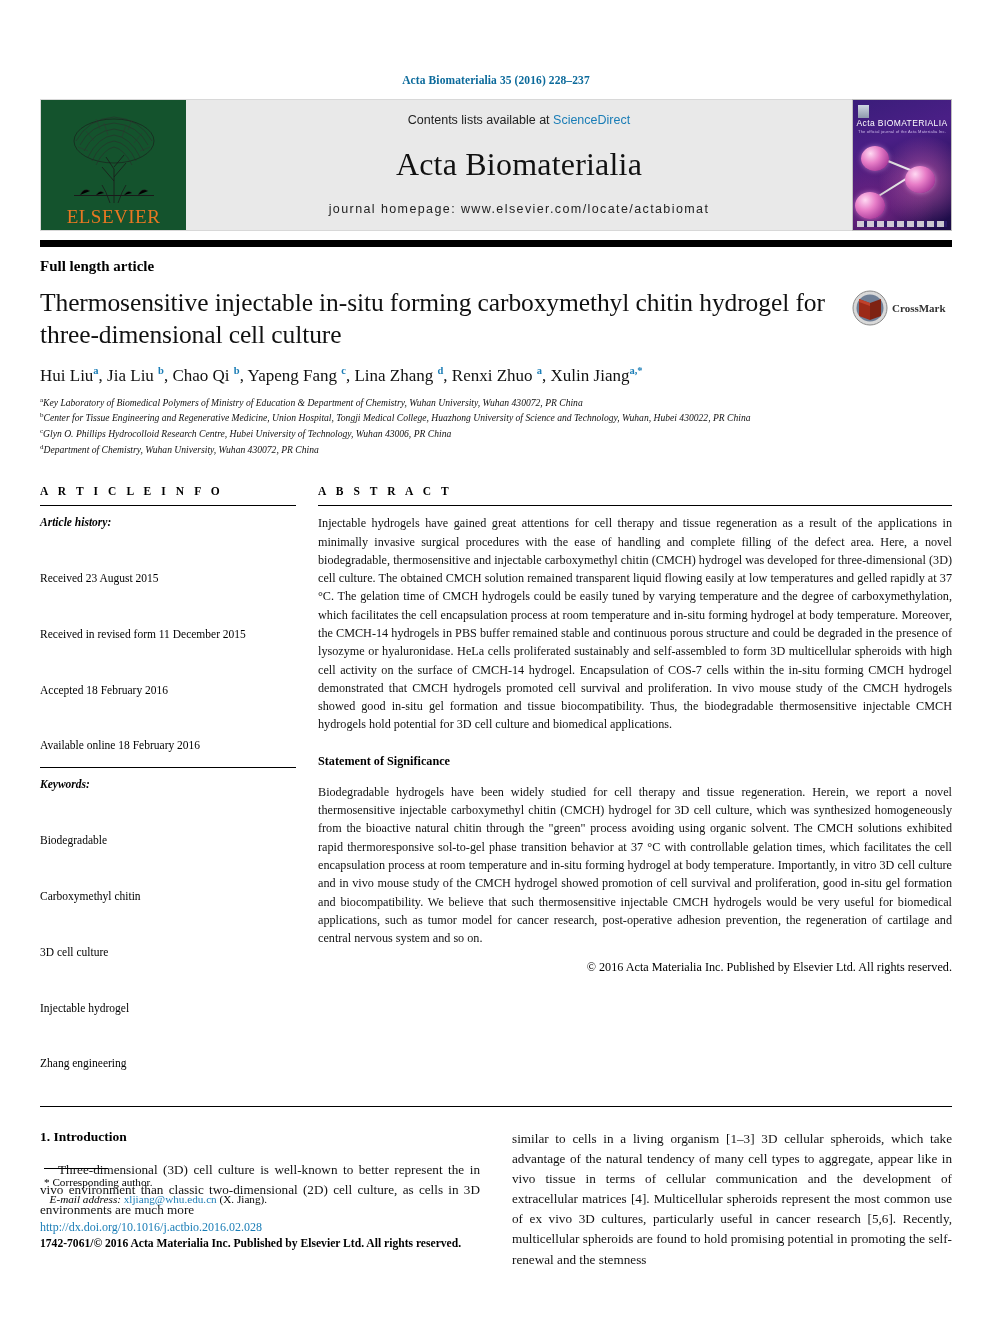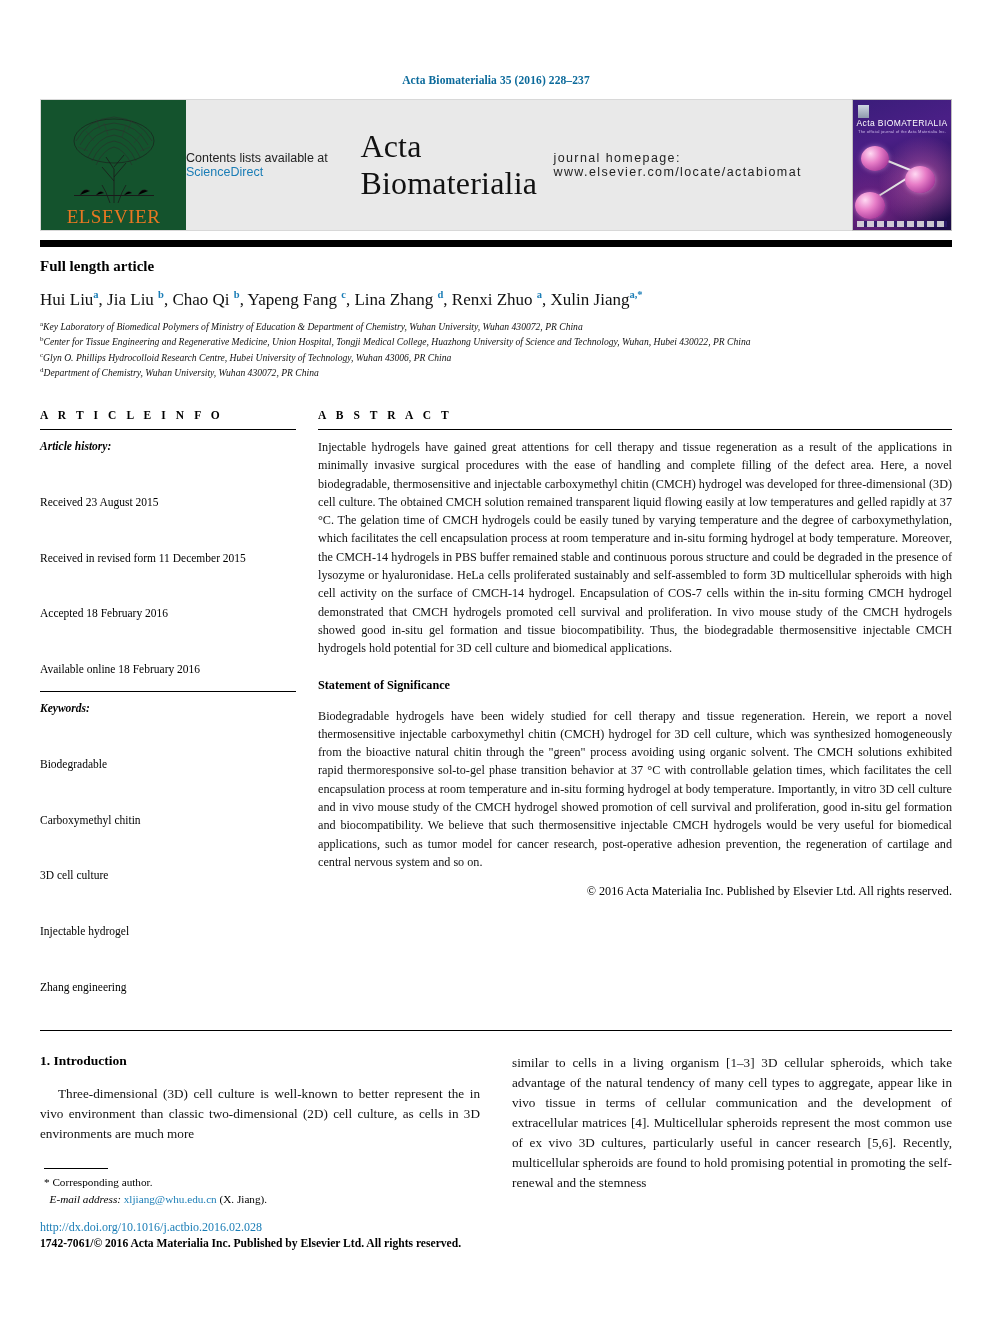--- a/index.html
+++ b/index.html
@@ -59,21 +59,21 @@
     color: #e87722;
     font-size: 19px;
     letter-spacing: .5px;
     line-height: 1;
     font-weight: 400;
   }
   .centerbox {
     flex: 1 1 auto;
     background: #e9e9e9;
     display: flex;
-    flex-direction: row;
+    flex-direction: column;
     align-items: center;
     justify-content: space-between;
     padding: 13px 0 14px 0;
     border: 1px solid #d8d8d8;
     border-left: none;
     border-right: none;
   }
   .contents-line {
     font-family: "Liberation Sans", sans-serif;
     font-size: 12.5px;
@@ -414,20 +414,33 @@
         <div class="sphere s3"></div>
         <div class="cover-bottombar"></div>
       </div>
     </div>
   </div>
 
   <div class="thickrule"></div>
 
   <div class="article-type">Full length article</div>
 
+  <div class="titlerow">
+    <div class="title">Thermosensitive injectable in-situ forming carboxymethyl chitin hydrogel for three-dimensional cell culture</div>
+    <div class="crossmark">
+      <svg class="cm-logo" viewBox="0 0 36 36">
+        <circle cx="18" cy="18" r="17" fill="#d9d9d9" stroke="#8a8a8a" stroke-width="1"></circle>
+        <circle cx="18" cy="18" r="13.5" fill="#6f7f96"></circle>
+        <path d="M7 9 L18 13 L18 30 L7 26 Z" fill="#9c2a18"></path>
+        <path d="M29 9 L18 13 L18 30 L29 26 Z" fill="#7e2212"></path>
+        <path d="M7 9 L18 13 L18 16 L7 12 Z" fill="#c0412b"></path>
+      </svg>
+      <span class="cm-text">CrossMark</span>
+    </div>
+  </div>
 
   <div class="authors">
     <span>Hui Liu<sup>a</sup></span>, <span>Jia Liu <sup>b</sup></span>, <span>Chao Qi <sup>b</sup></span>, <span>Yapeng Fang <sup>c</sup></span>, <span>Lina Zhang <sup>d</sup></span>, <span>Renxi Zhuo <sup>a</sup></span>, <span>Xulin Jiang<sup>a,*</sup></span>
   </div>
 
   <div class="affils">
     <div class="affil"><sup>a</sup><span>Key Laboratory of Biomedical Polymers of Ministry of Education &amp; Department of Chemistry, Wuhan University, Wuhan 430072, PR China</span></div>
     <div class="affil"><sup>b</sup><span>Center for Tissue Engineering and Regenerative Medicine, Union Hospital, Tongji Medical College, Huazhong University of Science and Technology, Wuhan, Hubei 430022, PR China</span></div>
     <div class="affil"><sup>c</sup><span>Glyn O. Phillips Hydrocolloid Research Centre, Hubei University of Technology, Wuhan 43006, PR China</span></div>
     <div class="affil"><sup>d</sup><span>Department of Chemistry, Wuhan University, Wuhan 430072, PR China</span></div>

